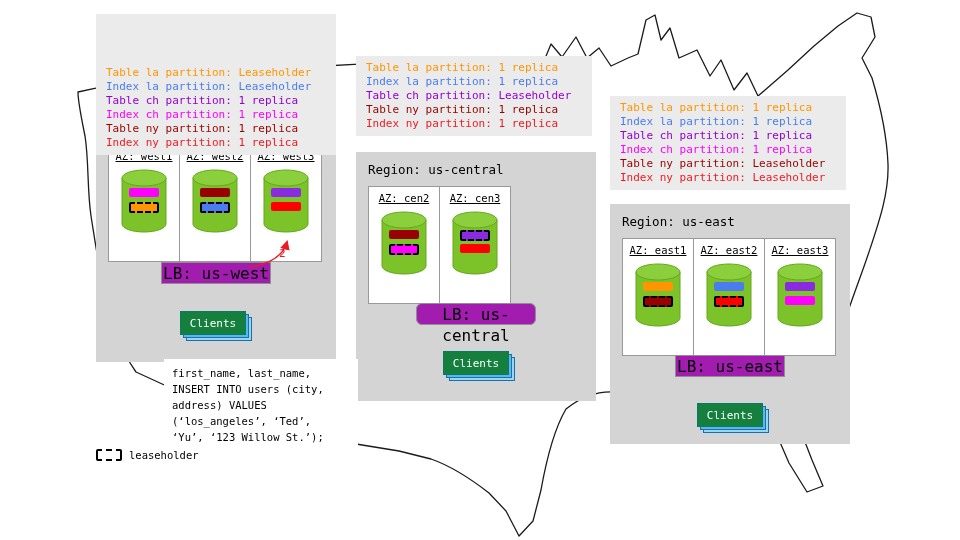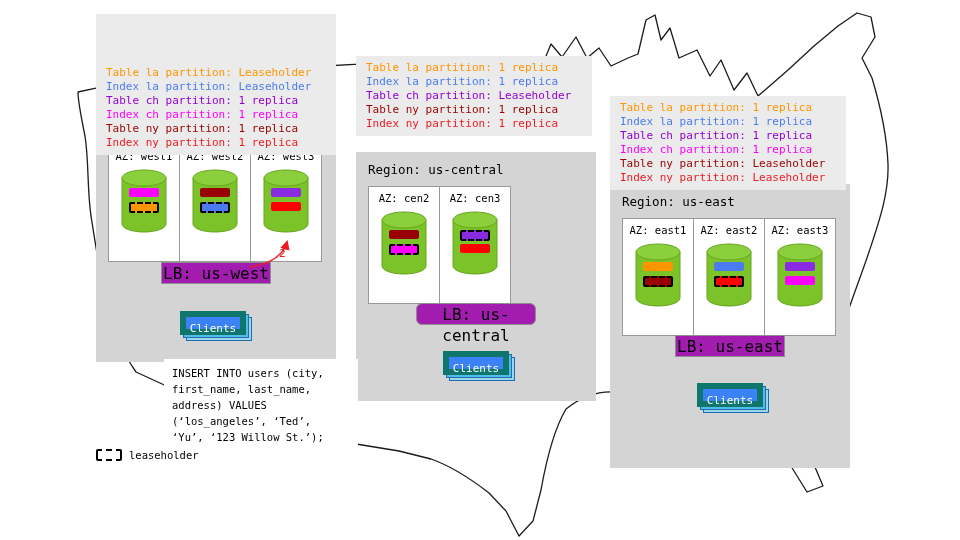--- a/index.html
+++ b/index.html
@@ -11,34 +11,34 @@
   }
   .map-svg{position:absolute;left:0;top:0;z-index:0;}
   .overlay-svg{position:absolute;left:0;top:0;z-index:6;pointer-events:none;}
 
   .legend{position:absolute;background:#ebebeb;padding:5px 10px;z-index:2;box-sizing:border-box;}
   .legend-line{font-size:11px;line-height:14px;white-space:pre;}
 
   .panel{position:absolute;background:#d4d4d4;z-index:1;}
   .panel-title{position:absolute;left:12px;top:10px;font-size:12.5px;color:#000;}
 
-  .az-row{position:absolute;left:12px;top:34px;display:flex;}
+  .az-row{position:absolute;left:12px;top:34px;display:flex;text-decoration:underline;}
   .az{width:72px;height:118px;background:#ffffff;border:1px solid #999;margin-left:-1px;position:relative;box-sizing:border-box;}
   .az:first-child{margin-left:0;}
   .az-label{text-align:center;font-size:10.5px;padding-top:5px;}
 
   .cyl-wrap{position:absolute;left:50%;top:24px;transform:translateX(-50%);width:46px;height:70px;}
   .bars{position:absolute;left:50%;transform:translateX(-50%);top:19px;width:30px;}
   .bar{width:30px;height:9px;margin-bottom:5px;border-radius:2px;box-sizing:border-box;}
   .bar.leaseholder{height:11px;border:2px dashed #000;margin-bottom:3px;}
 
   .lb-box{position:absolute;background:#a21caf;border:1px solid #8f8f8f;font-size:16px;text-align:center;height:22px;line-height:21px;box-sizing:border-box;z-index:2;}
 
   .clients{
-    position:absolute;width:66px;height:24px;background:#3b82f6;border:6px solid #0f766e;
+    position:absolute;width:66px;height:24px;background:#15803d;border:1px solid #0f766e;
     color:#fff;font-size:11px;text-align:center;line-height:23px;box-sizing:border-box;z-index:2;
     box-shadow:3px 3px 0 -1px #53bce9, 3px 3px 0 0 #1b6fae, 6px 6px 0 -1px #9ad4ee, 6px 6px 0 0 #1b6fae;
   }
 
   .sql-block{position:absolute;left:164px;top:359px;width:178px;background:#fff;padding:6px 8px;z-index:3;}
   .sql-line{font-size:10.5px;line-height:16px;white-space:pre;}
 
   .key{position:absolute;left:96px;top:449px;display:flex;align-items:center;z-index:3;}
   .key-swatch{width:26px;height:12px;background:#fff;border:2px dashed #000;border-radius:2px;box-sizing:border-box;margin-right:7px;}
   .key-label{font-size:10.5px;}
@@ -167,21 +167,21 @@
 
 <div class="legend" style="left:610px;top:96px;width:236px;">
   <div class="legend-line" style="color: rgb(255, 149, 0);">Table la partition: 1 replica</div>
   <div class="legend-line" style="color: rgb(74, 124, 240);">Index la partition: 1 replica</div>
   <div class="legend-line" style="color: rgb(148, 0, 211);">Table ch partition: 1 replica</div>
   <div class="legend-line" style="color: rgb(255, 0, 255);">Index ch partition: 1 replica</div>
   <div class="legend-line" style="color: rgb(153, 0, 0);">Table ny partition: Leaseholder</div>
   <div class="legend-line" style="color: rgb(237, 28, 36);">Index ny partition: Leaseholder</div>
 </div>
 
-<div class="panel" style="left:610px;top:184px;width:240px;height:284px;">
+<div class="panel" style="left:610px;top:204px;width:240px;height:240px;">
   <div class="panel-title">Region: us-east</div>
   <div class="az-row">
     <div class="az">
       <div class="az-label">AZ: east1</div>
       <div class="cyl-wrap">
         <svg width="46" height="66" viewBox="0 0 46 66">
           <path d="M1,9 L1,55 A22,8 0 0 0 45,55 L45,9 Z" fill="#7CC32A" stroke="#66A51F" stroke-width="1"></path>
           <ellipse cx="23" cy="9" rx="22" ry="8" fill="#8BCF3D" stroke="#66A51F" stroke-width="1"></ellipse>
         </svg>
         <div class="bars">
@@ -215,22 +215,22 @@
           <div class="bar" style="background: rgb(255, 0, 255);"></div>
         </div>
       </div>
     </div>
   </div>
   <div class="lb-box" style="left:65px;top:151px;width:110px;">LB: us-east</div>
   <div class="clients" style="left:87px;top:199px;">Clients</div>
 </div>
 
 <div class="sql-block">
+  <div class="sql-line">first_name, last_name,</div>
   <div class="sql-line">INSERT INTO users (city,</div>
-  <div class="sql-line">first_name, last_name,</div>
   <div class="sql-line">address) VALUES</div>
   <div class="sql-line">(‘los_angeles’, ‘Ted’,</div>
   <div class="sql-line">‘Yu’, ‘123 Willow St.’);</div>
 </div>
 
 <div class="key">
   <span class="key-swatch"></span>
   <span class="key-label">leaseholder</span>
 </div>
 

